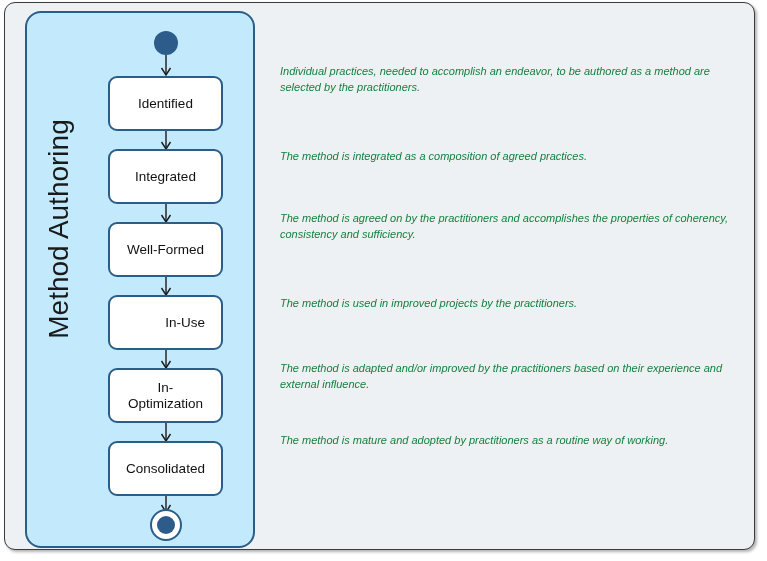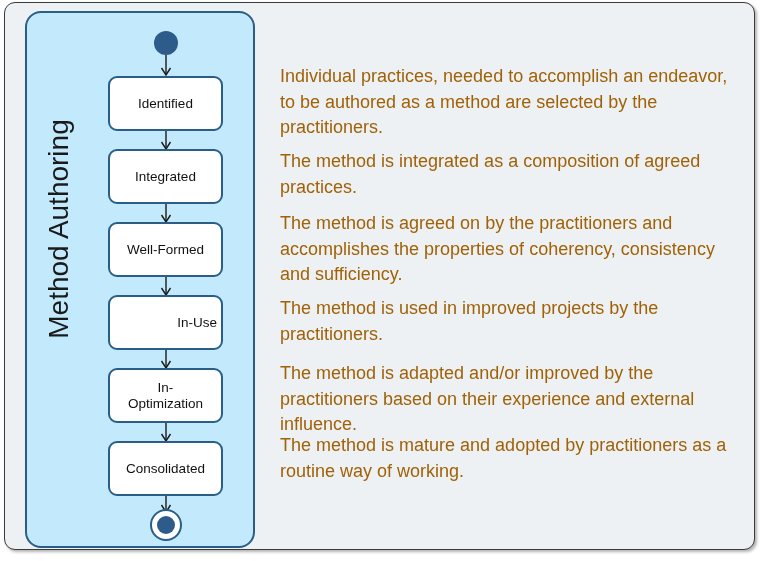--- a/index.html
+++ b/index.html
@@ -106,40 +106,41 @@
     border: 2.2px solid #2a5d88;
     border-radius: 9px;
     box-sizing: border-box;
     display: flex;
     align-items: center;
     justify-content: center;
     text-align: center;
     font-size: 13.5px;
     color: #111111;
     line-height: 1.15;
-    padding: 0 4px;
+    padding: 0 16px;
   }
 
   
   .arrow {
     position: absolute;
     left: 132px;
     width: 14px;
     overflow: visible;
   }
   .arrow svg { display: block; }
 
   
   .desc {
     position: absolute;
     left: 275px;
     width: 466px;
-    font-size: 18px;
+    font-size: 11px;
     line-height: 1.42;
-    color: #a16207;
+    color: #15803d;
+    font-style: italic;
   }
 </style>
 </head>
 <body>
 
 <div id="canvas">
 
   <div class="outer-frame">
 
     <div class="region">

